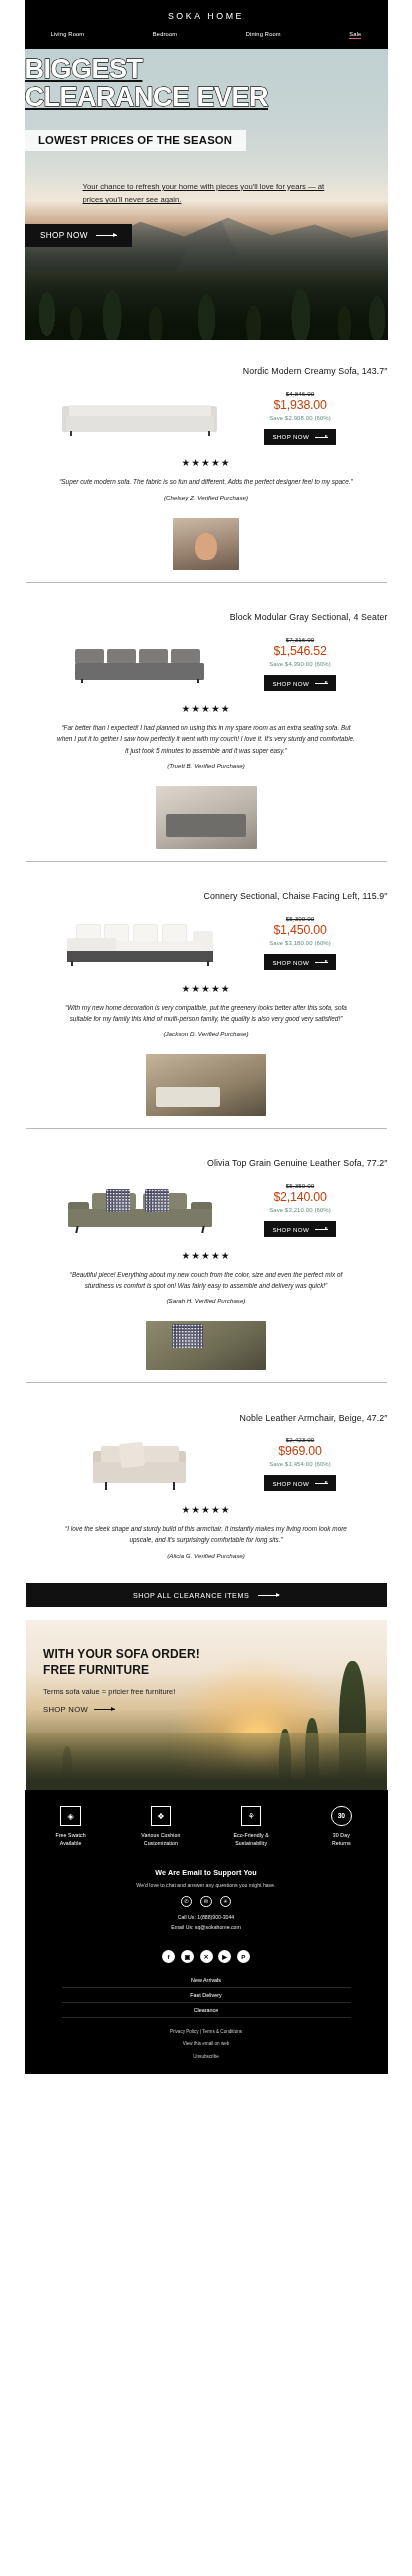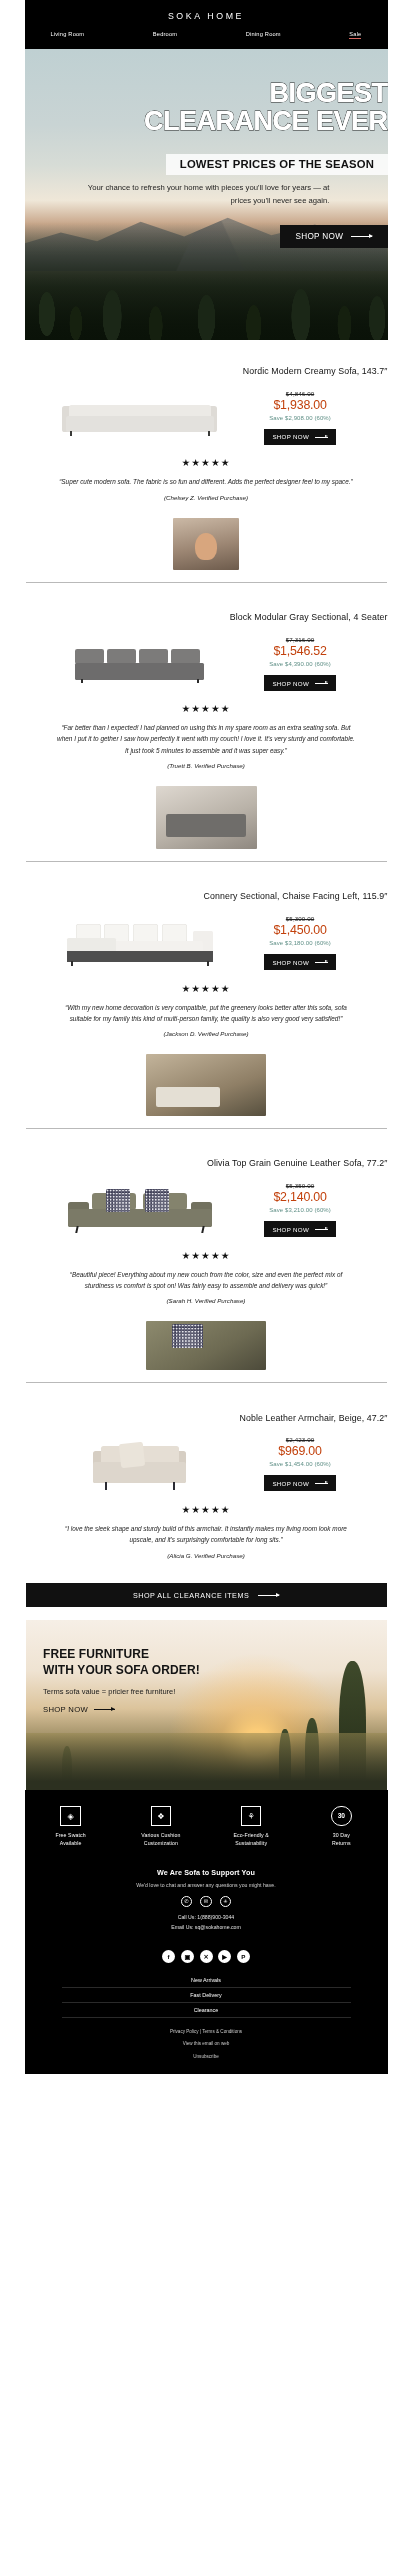--- a/index.html
+++ b/index.html
@@ -50,34 +50,34 @@
       radial-gradient(ellipse 10.3px 28px at 14% 86%, #16210f 0 60%, transparent 62%),
       radial-gradient(ellipse 15.5px 43px at 24% 80%, #1b2717 0 60%, transparent 62%),
       radial-gradient(ellipse 11.3px 32px at 36% 88%, #15200f 0 60%, transparent 62%),
       radial-gradient(ellipse 14.4px 39px at 50% 82%, #1a2616 0 60%, transparent 62%),
       radial-gradient(ellipse 12.4px 34px at 63% 88%, #16210f 0 60%, transparent 62%),
       radial-gradient(ellipse 15.5px 45px at 76% 80%, #1b2717 0 60%, transparent 62%),
       radial-gradient(ellipse 11.3px 31px at 88% 87%, #15200f 0 60%, transparent 62%),
       radial-gradient(ellipse 13.4px 37px at 97% 82%, #1a2616 0 60%, transparent 62%),
       linear-gradient(to bottom, transparent 0%, rgba(10,18,8,.55) 45%, #0a1208 100%);
   }
-  .hero-inner { position:relative; z-index:3; text-align:right; padding-top:31px; }
+  .hero-inner { position:relative; z-index:3; text-align:left; padding-top:7px;text-decoration:underline; }
   .hero-h1 {
     font-size:27px; line-height:1.02; font-weight:700; letter-spacing:-0.5px;
     color:transparent; -webkit-text-stroke:1px #1a1a1a;
     text-shadow:0 0 0 #fff; margin-bottom:2.1px;
   }
   .hero-h1 span { display:block; color:#fff; -webkit-text-stroke:1px #1a1a1a; paint-order:stroke fill; }
   .hero-band {
     display:inline-block; background:rgba(255,255,255,.82);
     padding:4.6px 13.4px; margin-top:16px;
     font-size:11.3px; font-weight:700; letter-spacing:0.2px; color:#111;
   }
   .hero-sub {
-    margin:6px auto 0; width:247px; font-size:7.7px; line-height:1.75; color:#1d1d1d;
+    margin:29px auto 0; width:247px; font-size:7.7px; line-height:1.75; color:#1d1d1d;
   }
   .hero-cta {
     display:inline-flex; align-items:center; gap:8.2px; margin-top:17.5px;
     background:#111; color:#fff; padding:6.7px 15.5px;
     font-size:8.2px; letter-spacing:0.3px; text-decoration:none;
   }
   .arrow-long { display:inline-block; width:20.6px; height:0.8px; background:#fff; position:relative; }
   .arrow-long::after {
     content:""; position:absolute; right:-0.5px; top:-2.1px;
     border-left:4.6px solid #fff; border-top:2.3px solid transparent; border-bottom:2.3px solid transparent;
@@ -458,22 +458,22 @@
   </div>
 
   <div class="promo">
     <div class="cypress" style="right:20.6px; width:27px; height:129px;"></div>
     <div class="cypress" style="right:68px; width:13.4px; height:72px;"></div>
     <div class="cypress" style="right:96px; width:11.3px; height:61px;"></div>
     <div class="cypress" style="left:36px; width:10.3px; height:44px;"></div>
     <div class="field"></div>
     <div class="promo-inner">
       <div class="promo-h">
+        <div>WITH YOUR SOFA ORDER!</div>
         <div>FREE FURNITURE</div>
-        <div>WITH YOUR SOFA ORDER!</div>
       </div>
       <div class="promo-sub">Terms sofa value = pricier free furniture!</div>
       <a class="promo-cta" href="#">
         <span>SHOP NOW</span>
         <span class="arrow-long dark"></span>
       </a>
     </div>
   </div>
 
   <div class="features">
@@ -495,21 +495,21 @@
       </div>
       <div class="feat">
         <div class="feat-ic" style="border-radius:50%; font-size:6.7px; font-weight:700">30</div>
         <div class="feat-lb" style="white-space:pre-line">30 Day
 Returns</div>
       </div>
     </div>
   </div>
 
   <div class="support">
-    <div class="support-h">We Are Sofa to Support You</div>
+    <div class="support-h">We Are Email to Support You</div>
     <div class="support-p">We'd love to chat and answer any questions you might have.</div>
     <div class="support-icons">
       <div class="sup-ic">✆</div>
       <div class="sup-ic">✉</div>
       <div class="sup-ic">✳</div>
     </div>
     <div class="support-line">Call Us: 1(888)900-3044</div>
     <div class="support-line">Email Us: sq@sokahome.com</div>
   </div>
 

